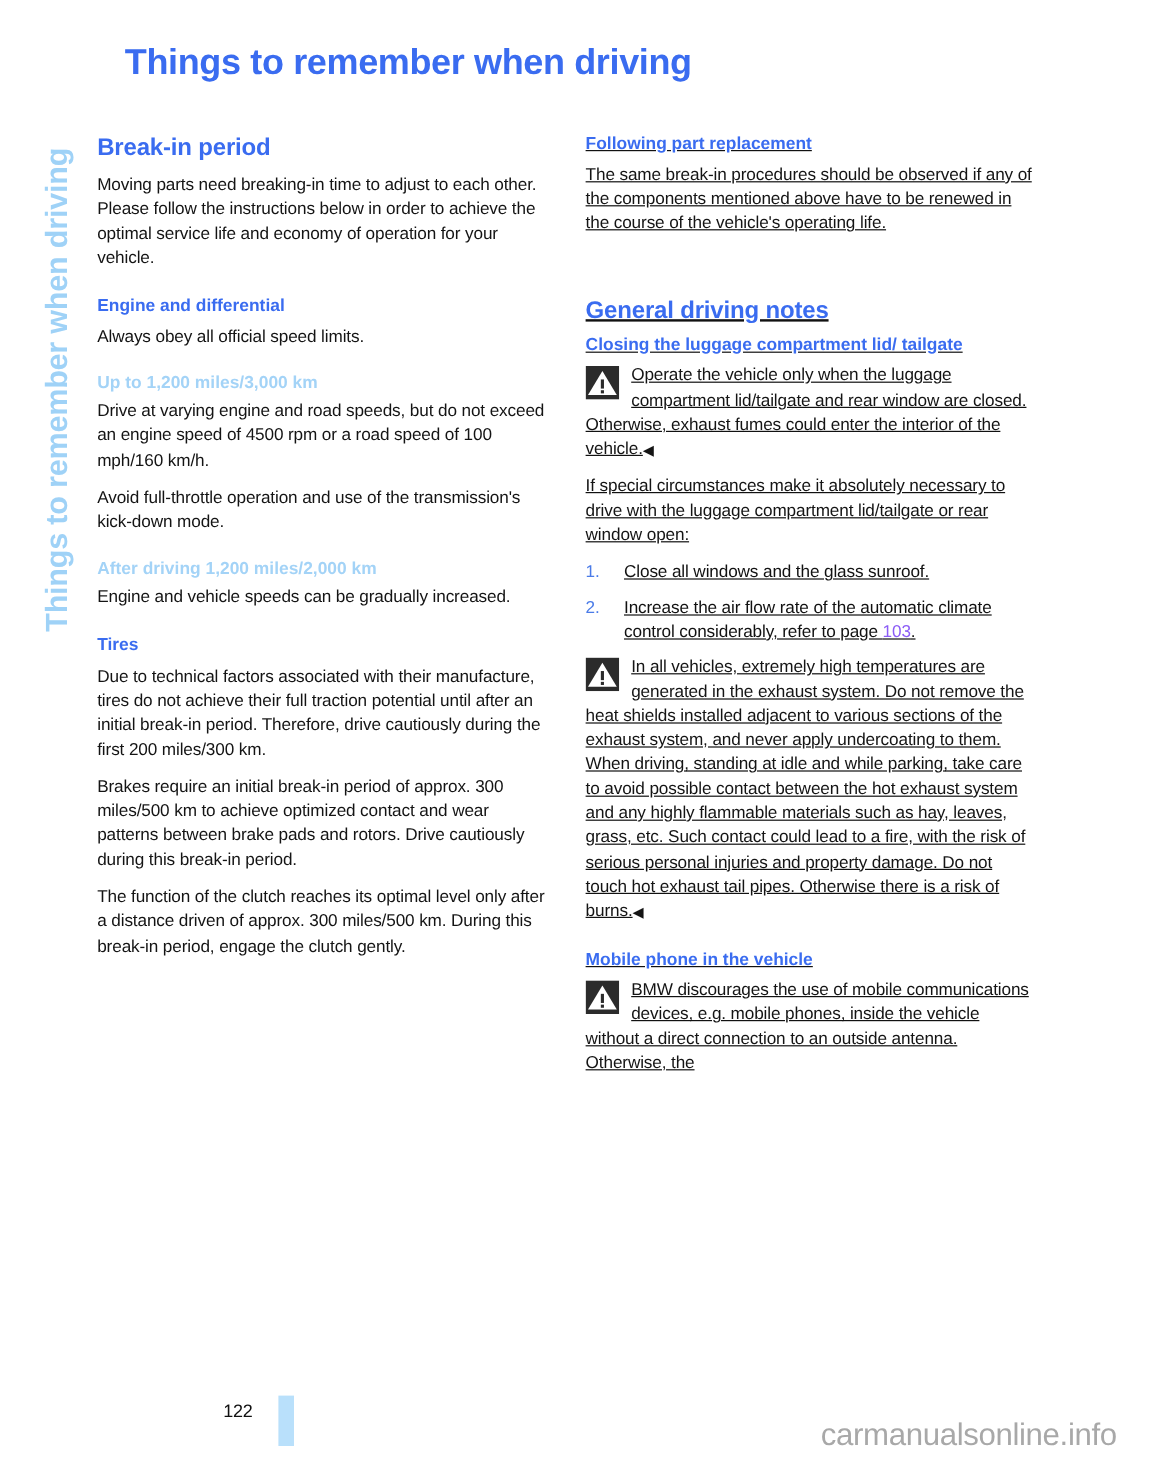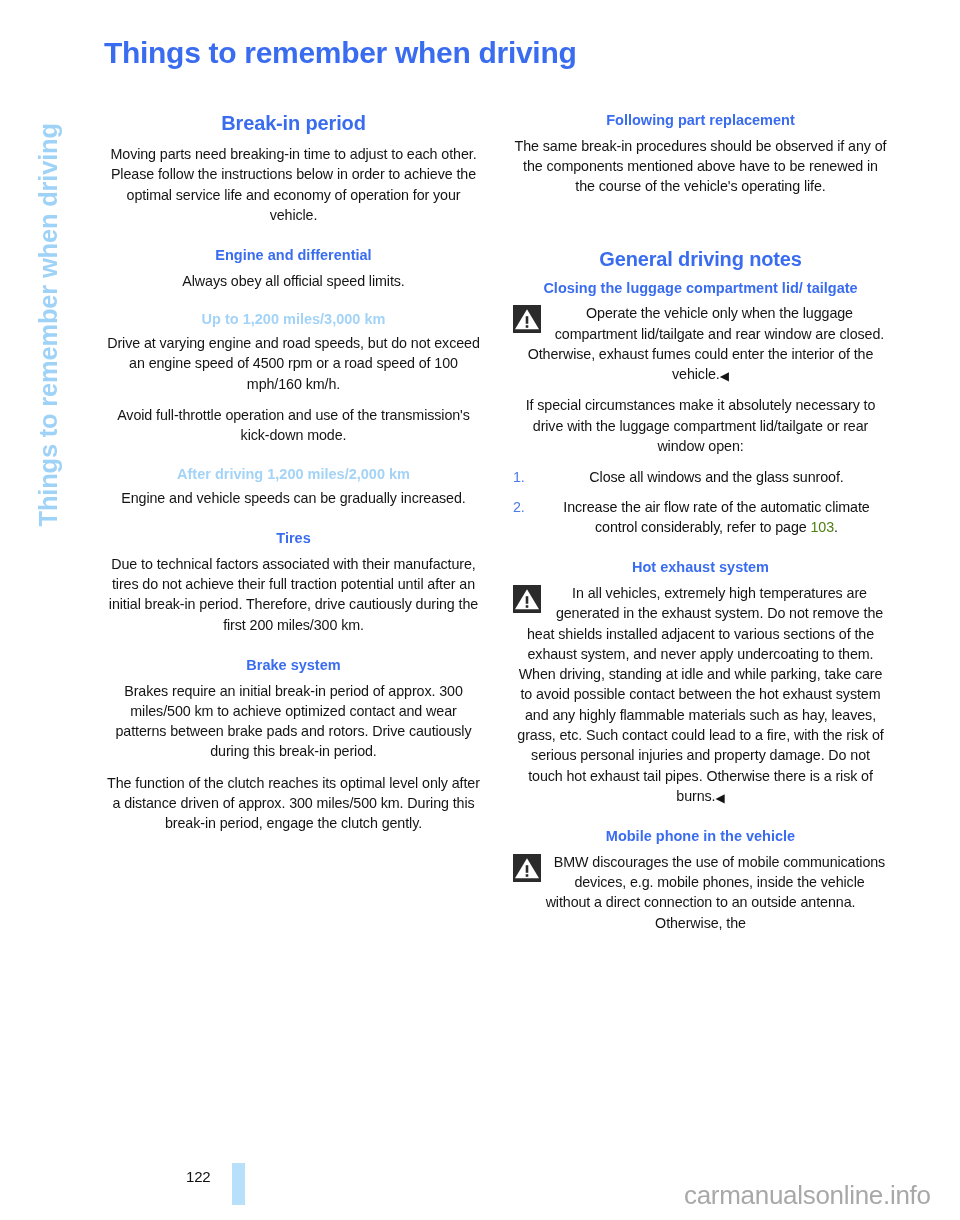--- a/index.html
+++ b/index.html
@@ -47,30 +47,29 @@
     font-size: 30px;
     font-weight: bold;
     color: #3a6cf0;
     letter-spacing: -0.3px;
     white-space: nowrap;
   }
 
   
   .columns {
     position: absolute;
-    left: 106px;
+    left: 81px;
     top: 112px;
     width: 782px;
-    text-align: center;
   }
   .col {
     width: 375px;
     float: left;
   }
-  .col.right { margin-left: 32px; }
+  .col.right { margin-left: 32px; text-decoration: underline; }
 
   
   .h1 {
     font-size: 20px;
     font-weight: bold;
     color: #3a6cf0;
     margin: 0 0 9px 0;
     letter-spacing: -0.15px;
   }
   .h1.spaced { margin-top: 51px; }
@@ -138,21 +137,21 @@
     margin-bottom: 9px;
     letter-spacing: -0.1px;
   }
   ol.steps li .num {
     position: absolute;
     left: 0;
     top: 0;
     color: #4a7be8;
     font-size: 14.3px;
   }
-  .pageref { color: #4d7c0f; }
+  .pageref { color: #8b5cf6; }
 
   
   .footer-page-num {
     position: absolute;
     left: 186px;
     top: 1168px;
     font-size: 15px;
     font-weight: normal;
     color: #111111;
     letter-spacing: -0.2px;
@@ -199,21 +198,20 @@
     <div class="h3">Up to 1,200 miles/3,000 km</div>
     <p class="body">Drive at varying engine and road speeds, but do not exceed an engine speed of 4500 rpm or a road speed of 100 mph/160 km/h.</p>
     <p class="body">Avoid full-throttle operation and use of the transmission's kick-down mode.</p>
 
     <div class="h3">After driving 1,200 miles/2,000 km</div>
     <p class="body">Engine and vehicle speeds can be gradually increased.</p>
 
     <div class="h2">Tires</div>
     <p class="body">Due to technical factors associated with their manufacture, tires do not achieve their full traction potential until after an initial break-in period. Therefore, drive cautiously during the first 200 miles/300 km.</p>
 
-    <div class="h2">Brake system</div>
     <p class="body">Brakes require an initial break-in period of approx. 300 miles/500 km to achieve optimized contact and wear patterns between brake pads and rotors. Drive cautiously during this break-in period.</p>
 
     <p class="body">The function of the clutch reaches its optimal level only after a distance driven of approx. 300 miles/500 km. During this break-in period, engage the clutch gently.</p>
 
   </div>
 
   <div class="col right">
 
     <div class="h2 first">Following part replacement</div>
     <p class="body">The same break-in procedures should be observed if any of the components mentioned above have to be renewed in the course of the vehicle's operating life.</p>
@@ -240,21 +238,20 @@
       <li>
         <span class="num">1.</span>
         <span>Close all windows and the glass sunroof.</span>
       </li>
       <li>
         <span class="num">2.</span>
         <span>Increase the air flow rate of the automatic climate control considerably, refer to page </span><span class="pageref">103</span><span>.</span>
       </li>
     </ol>
 
-    <div class="h2">Hot exhaust system</div>
 
     <div class="warn-block">
       <span class="warn-icon">
         <svg width="28" height="28" viewBox="0 0 28 28">
           <rect x="0" y="0" width="28" height="28" fill="#2b2b2b"></rect>
           <path d="M14 4.2 L26 24.2 L2 24.2 Z" fill="#ffffff"></path>
           <rect x="12.7" y="11.2" width="2.6" height="7.6" fill="#2b2b2b"></rect>
           <rect x="12.7" y="20.2" width="2.6" height="2.6" fill="#2b2b2b"></rect>
         </svg>
       </span>

